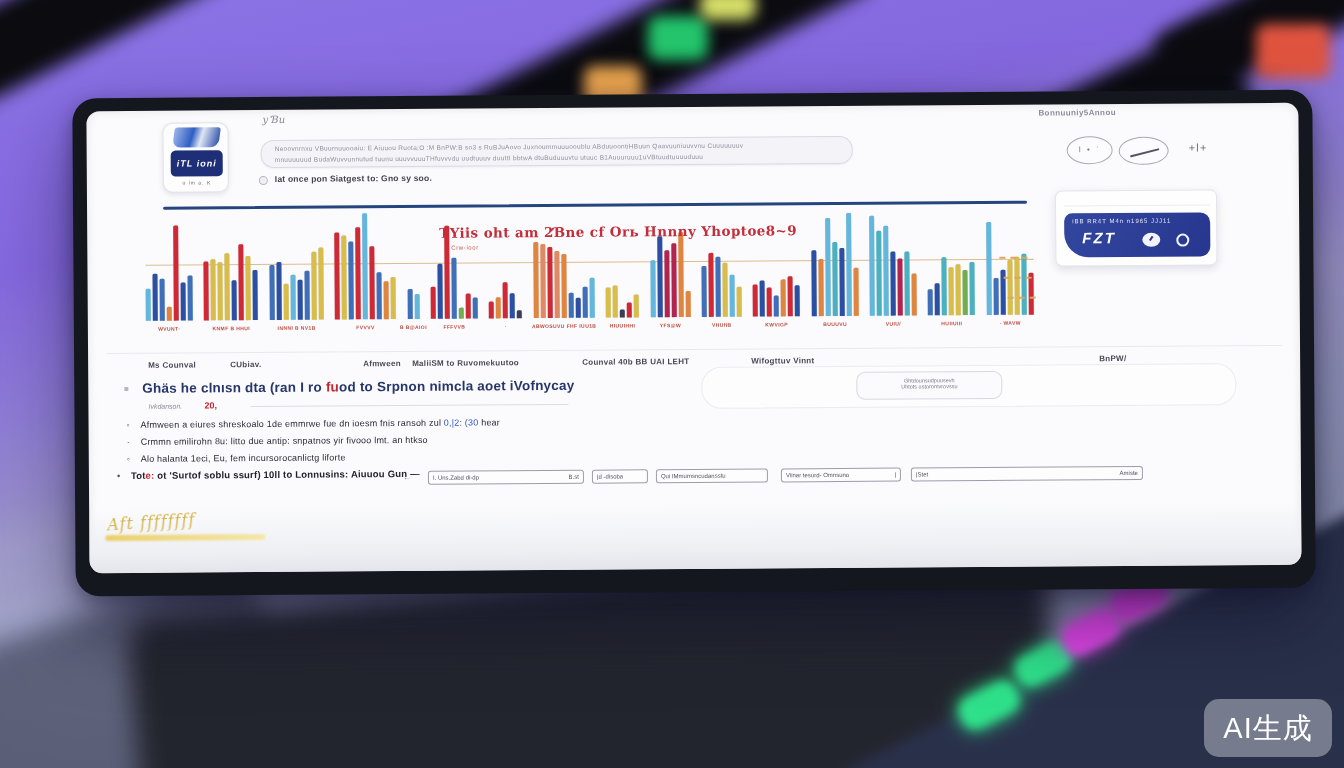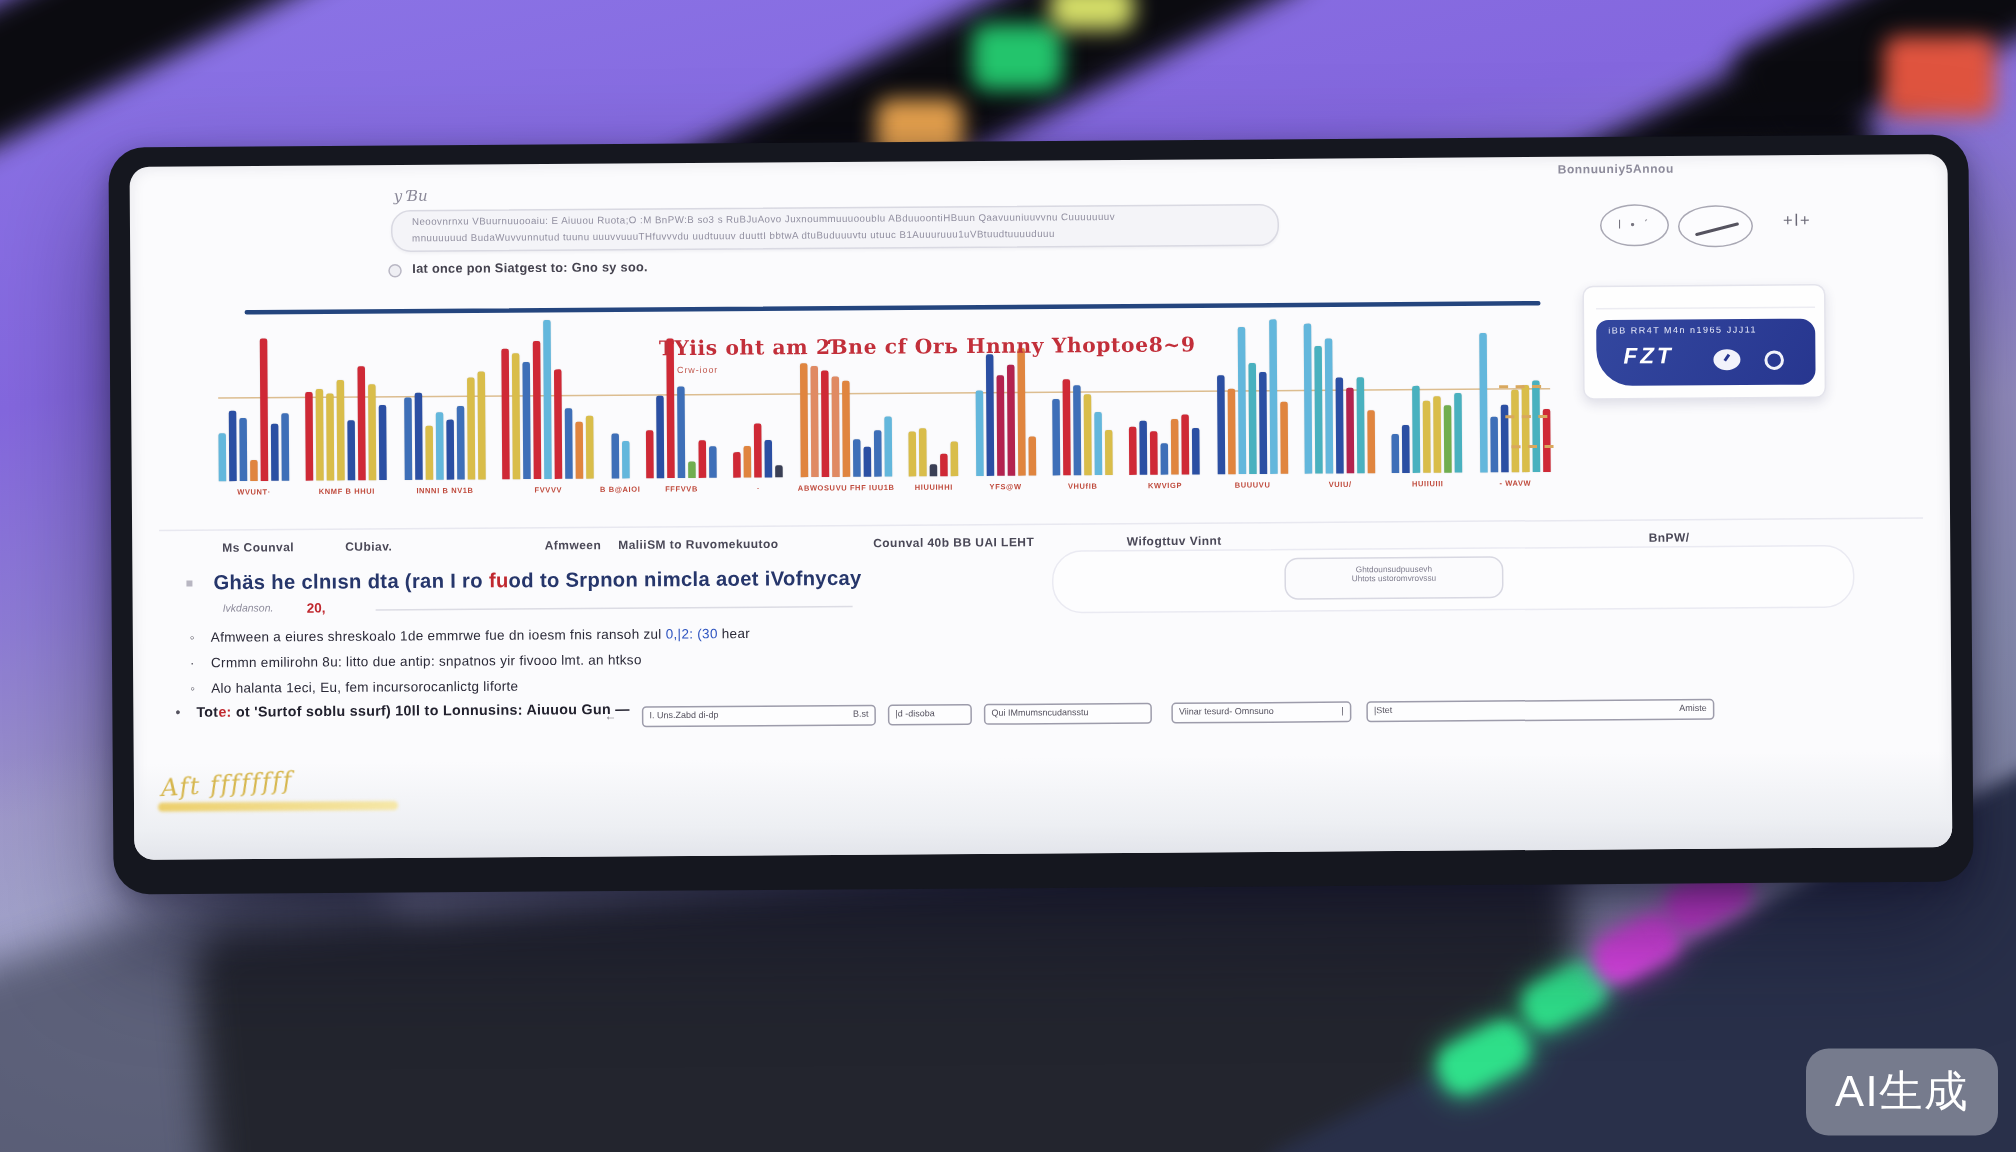--- a/index.html
+++ b/index.html
@@ -38,21 +38,21 @@
     border-radius:24px; transform:rotate(-0.4deg); box-shadow:0 34px 70px rgba(15,15,40,.5), 0 6px 18px rgba(15,15,40,.4); }
   .screen{ position:absolute; left:14px; top:13px; width:1212px; height:462px; background:#fbfbfd;
     border-radius:13px; overflow:hidden; box-shadow:inset 0 0 10px rgba(30,30,60,.10); }
   .screen *{ position:absolute; }
 
   
   .logo-card{ left:76px; top:12px; width:66px; height:70px; background:#fdfdfe; border:1px solid #e2e2ea; border-radius:10px; box-shadow:0 2px 5px rgba(40,40,80,.12); }
   .logo-flag{ left:10px; top:4px; width:46px; height:20px; background:linear-gradient(100deg,#9db6e8 0%,#2f5fc4 40%,#dfe6f4 60%,#2a4fa8 100%); border-radius:3px 3px 8px 8px; transform:skewX(-8deg); }
   .logo-badge{ left:7px; top:27px; width:52px; height:26px; background:#1e2f77; border-radius:5px; color:#fff; font-size:9px; font-weight:700; font-style:italic; text-align:center; line-height:26px; letter-spacing:1px; }
   .logo-sub{ left:0; top:56px; width:66px; text-align:center; font-size:5px; color:#6a6878; letter-spacing:1px; }
-  .script-note{ left:176px; top:16px; font-size:10px; font-style:italic; font-family:"DejaVu Serif",serif; color:#8a8898; }
+  .script-note{ left:176px; top:4px; font-size:10px; font-style:italic; font-family:"DejaVu Serif",serif; color:#8a8898; }
   .search-box{ left:174px; top:30px; width:592px; height:28px; border:1px solid #d9d9e2; border-radius:13px; background:#f4f4f8; box-shadow:0 1px 2px rgba(50,50,90,.06); }
   .header-lines{ left:188px; top:33px; width:846px; height:24px; overflow:hidden; }
   .hl{ position:relative; font-size:6.5px; line-height:11px; color:#918fa0; white-space:nowrap; letter-spacing:.3px; }
   .note-dot{ left:172px; top:66px; width:9px; height:9px; border:1px solid #b9b7c4; border-radius:50%; background:#efeff4; }
   .bold-note{ left:188px; top:64px; font-size:8.5px; font-weight:700; color:#45434f; letter-spacing:.2px; }
   .tr-label{ left:952px; top:4px; font-size:8px; font-weight:700; color:#8d8b9b; letter-spacing:.4px; }
   .oval{ border:1.5px solid #a9a8b4; border-radius:50%; background:#fcfcfe; text-align:center; }
   .oval1{ left:980px; top:32px; width:46px; height:28px; font-size:8px; color:#76747f; line-height:26px; letter-spacing:2px; }
   .oval2{ left:1032px; top:33px; width:50px; height:28px; }
   .needle{ position:absolute; left:10px; top:14px; width:30px; height:2px; background:#55535f; transform:rotate(-14deg); border-radius:2px; }
@@ -124,20 +124,25 @@
   <div class="desk desk-right"></div>
   <div class="glow-key g1"></div>
   <div class="glow-key g2"></div>
   <div class="glow-key g3"></div>
   <div class="glow-key g4"></div>
 </div>
 
 <div class="monitor">
   <div class="screen">
 
+    <div class="logo-card">
+      <div class="logo-flag"></div>
+      <div class="logo-badge">iTL ioni</div>
+      <div class="logo-sub">u im a. K</div>
+    </div>
 
     <div class="script-note">y Ɓu</div>
     <div class="search-box"></div>
     <div class="header-lines">
       <div class="hl" style="position:relative">Neoovnrnxu VBuurnuuooaiu: E Aiuuou Ruota;O :M BnPW:B so3 s RuBJuAovo Juxnoummuuuooublu ABduuoontiHBuun Qaavuuniuuvvnu Cuuuuuuuv</div>
       <div class="hl" style="position:relative">mnuuuuuud BudaWuvvunnutud tuunu uuuvvuuuTHfuvvvdu uudtuuuv duuttI bbtwA dtuBuduuuvtu utuuc B1Auuuruuu1uVBtuudtuuuuduuu</div>
     </div>
     <div class="note-dot"></div>
     <div class="bold-note">Iat once pon Siatgest to: Gno sy soo.</div>
 

